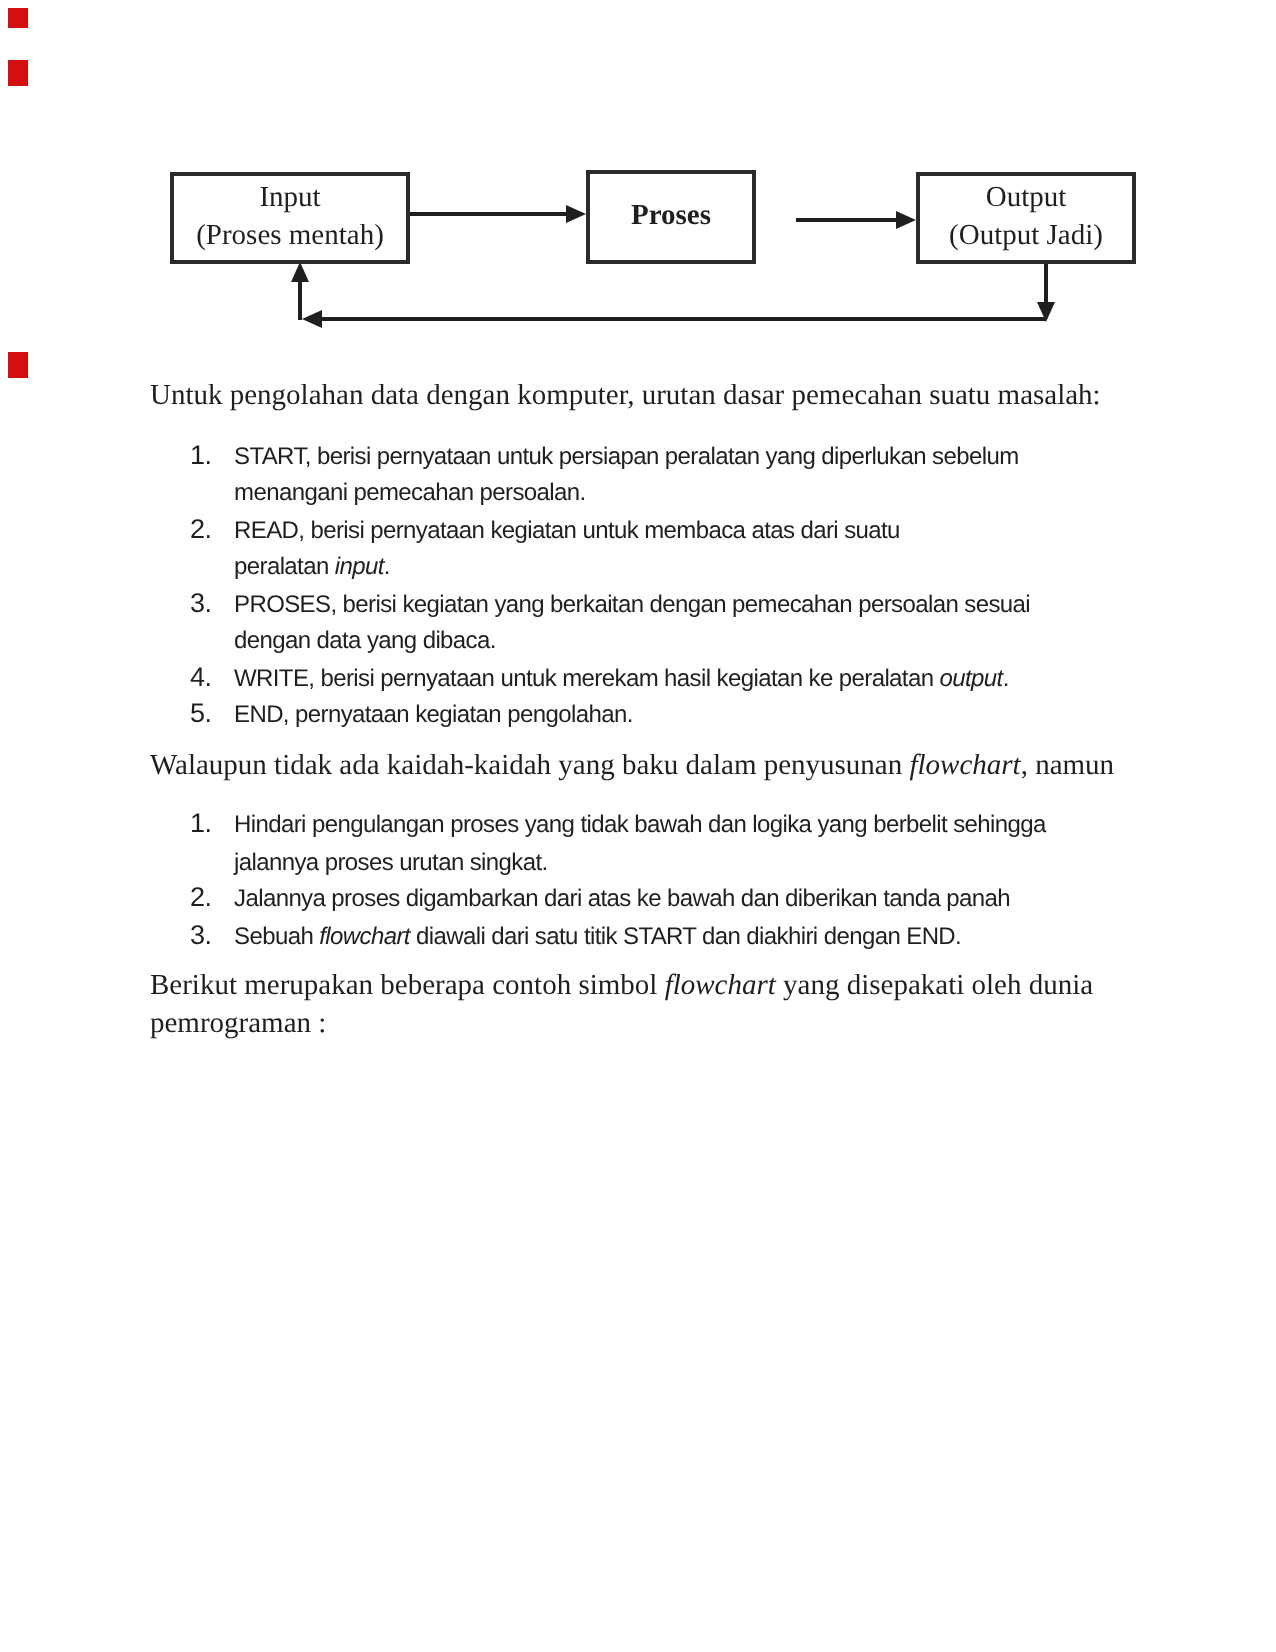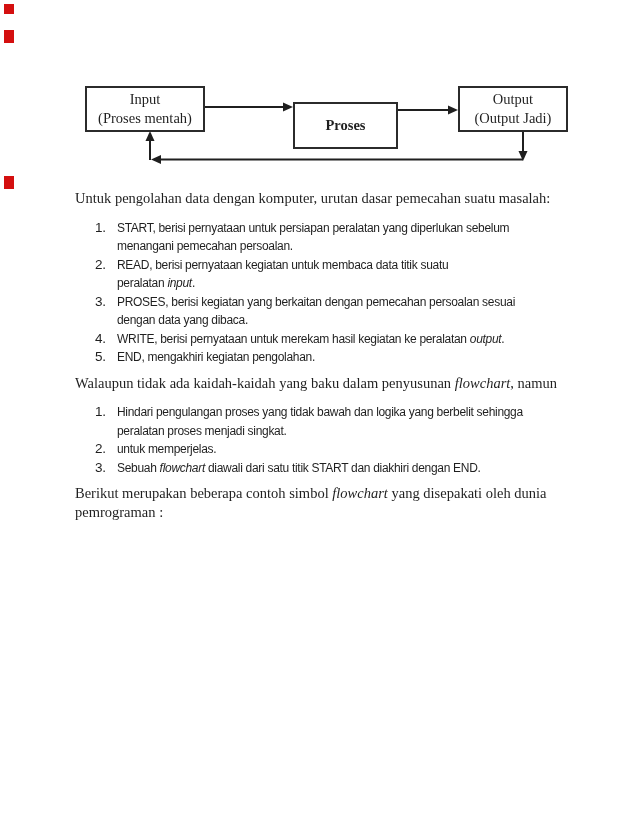--- a/index.html
+++ b/index.html
@@ -20,21 +20,21 @@
     border:2px solid #2b2b2b;
     background:#ffffff;
     display:flex;flex-direction:column;
     align-items:center;justify-content:center;
     font-size:14.5px;line-height:19px;
     text-align:center;
     box-sizing:border-box;
   }
   .dbox .bl1,.dbox .bl2{display:block;white-space:nowrap;}
   .box-input {left:85px; top:86px; width:120px; height:46px;}
-  .box-proses{left:293px;top:102px; width:105px; height:47px;}
+  .box-proses{left:293px;top:85px; width:85px; height:47px;}
   .box-proses .bl1{font-weight:bold;}
   .box-output{left:458px;top:86px; width:110px; height:46px;}
   .arrows{position:absolute;left:0;top:0;width:638px;height:180px;}
   
   .content{position:absolute;left:75px;top:189px;width:540px;}
   .para{
     font-family:"Liberation Serif", serif;
     font-size:14.5px;line-height:18.5px;
     margin:0 0 11px 0;
   }
@@ -106,59 +106,59 @@
       <div class="li">
         <span class="num">1.</span>
         <span class="txt">
           <span class="ln">START, berisi pernyataan untuk persiapan peralatan yang diperlukan sebelum</span>
           <span class="ln">menangani pemecahan persoalan.</span>
         </span>
       </div>
       <div class="li">
         <span class="num">2.</span>
         <span class="txt">
-          <span class="ln">READ, berisi pernyataan kegiatan untuk membaca data titik suatu</span>
+          <span class="ln">READ, berisi pernyataan kegiatan untuk membaca atas dari suatu</span>
           <span class="ln">peralatan <i>input</i>.</span>
         </span>
       </div>
       <div class="li">
         <span class="num">3.</span>
         <span class="txt">
           <span class="ln">PROSES, berisi kegiatan yang berkaitan dengan pemecahan persoalan sesuai</span>
           <span class="ln">dengan data yang dibaca.</span>
         </span>
       </div>
       <div class="li">
         <span class="num">4.</span>
         <span class="txt">
           <span class="ln">WRITE, berisi pernyataan untuk merekam hasil kegiatan ke peralatan <i>output</i>.</span>
         </span>
       </div>
       <div class="li">
         <span class="num">5.</span>
         <span class="txt">
-          <span class="ln">END, mengakhiri kegiatan pengolahan.</span>
+          <span class="ln">END, pernyataan kegiatan pengolahan.</span>
         </span>
       </div>
     </div>
   <div class="para">
       <span class="ln">Walaupun tidak ada kaidah-kaidah yang baku dalam penyusunan <i>flowchart</i>, namun</span>
     </div>
   <div class="olist">
       <div class="li">
         <span class="num">1.</span>
         <span class="txt">
           <span class="ln">Hindari pengulangan proses yang tidak bawah dan logika yang berbelit sehingga</span>
-          <span class="ln">peralatan proses menjadi singkat.</span>
+          <span class="ln">jalannya proses urutan singkat.</span>
         </span>
       </div>
       <div class="li">
         <span class="num">2.</span>
         <span class="txt">
-          <span class="ln">untuk memperjelas.</span>
+          <span class="ln">Jalannya proses digambarkan dari atas ke bawah dan diberikan tanda panah</span>
         </span>
       </div>
       <div class="li">
         <span class="num">3.</span>
         <span class="txt">
           <span class="ln">Sebuah <i>flowchart</i> diawali dari satu titik START dan diakhiri dengan END.</span>
         </span>
       </div>
     </div>
   <div class="para">

